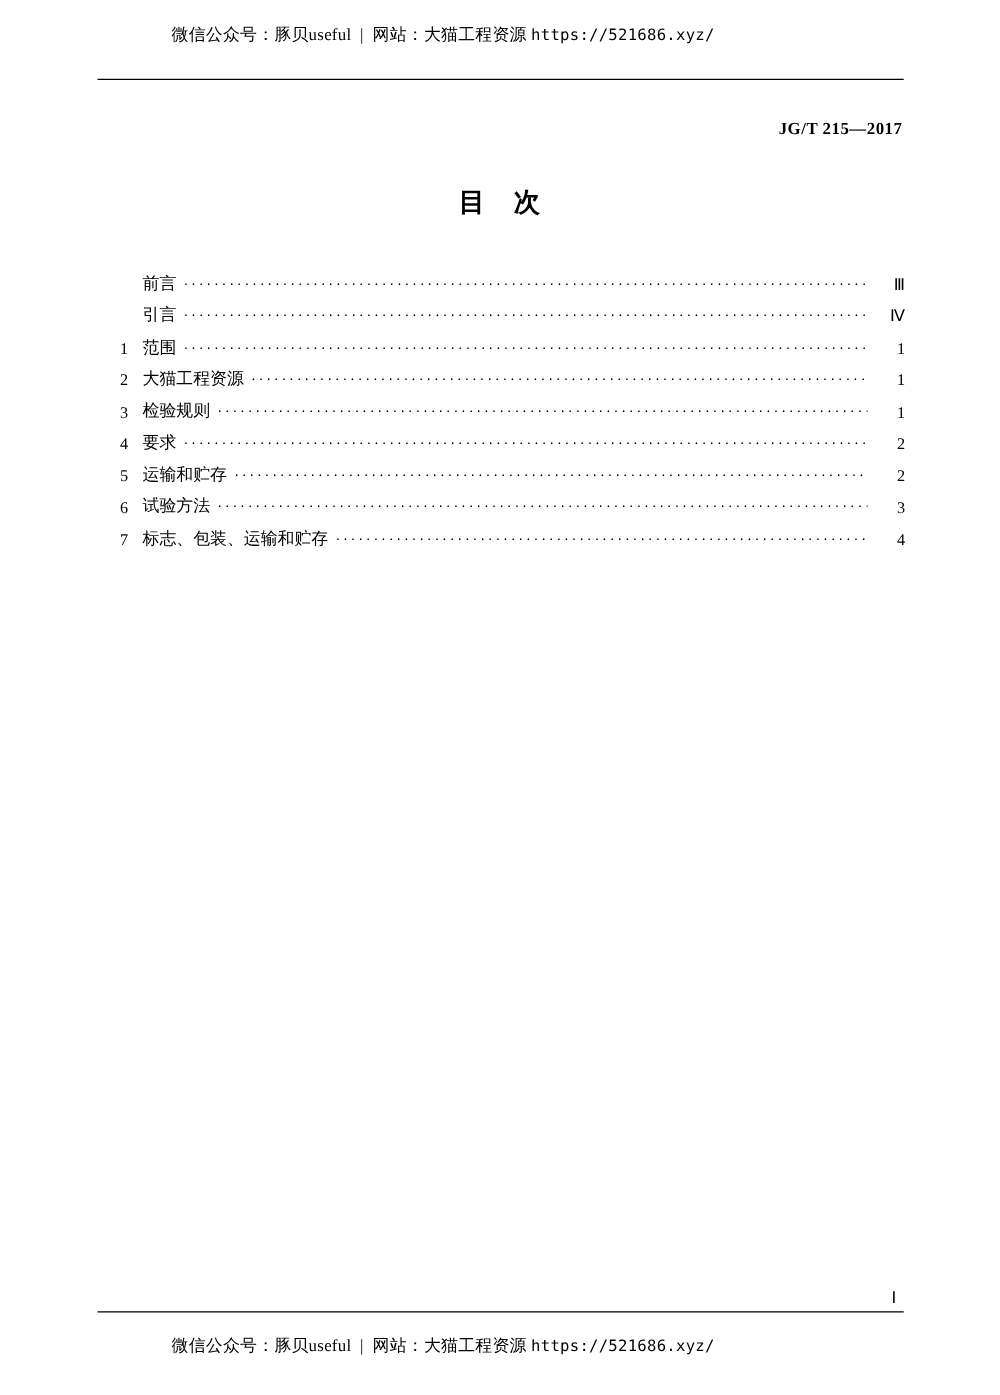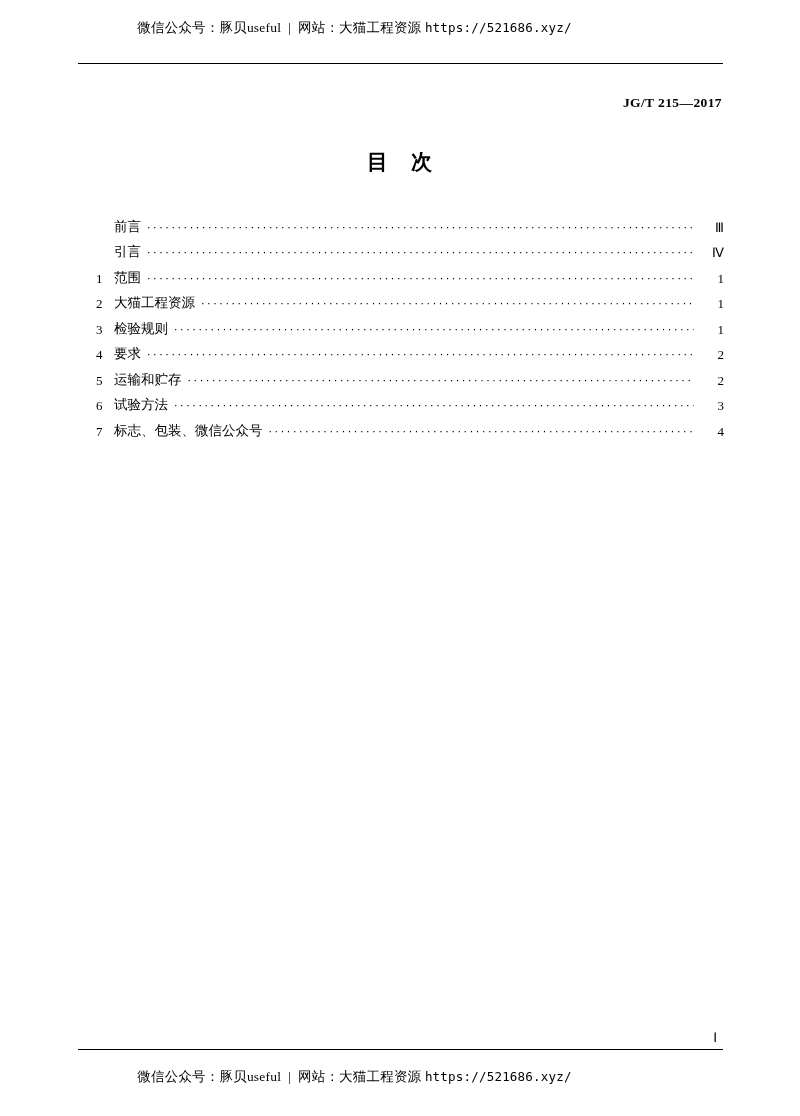--- a/index.html
+++ b/index.html
@@ -207,21 +207,21 @@
 
     <div class="toc-row">
       <span class="toc-num">6</span>
       <span class="toc-label">试验方法</span>
       <span class="dots">·······························································································································································</span>
       <span class="toc-page">3</span>
     </div>
 
     <div class="toc-row">
       <span class="toc-num">7</span>
-      <span class="toc-label">标志、包装、微信公众号</span>
+      <span class="toc-label">标志、包装、运输和贮存</span>
       <span class="dots">·······························································································································································</span>
       <span class="toc-page">4</span>
     </div>
 
   </div>
 
   <div class="folio">Ⅰ</div>
 
   <div class="rule rule-bottom"></div>
 

